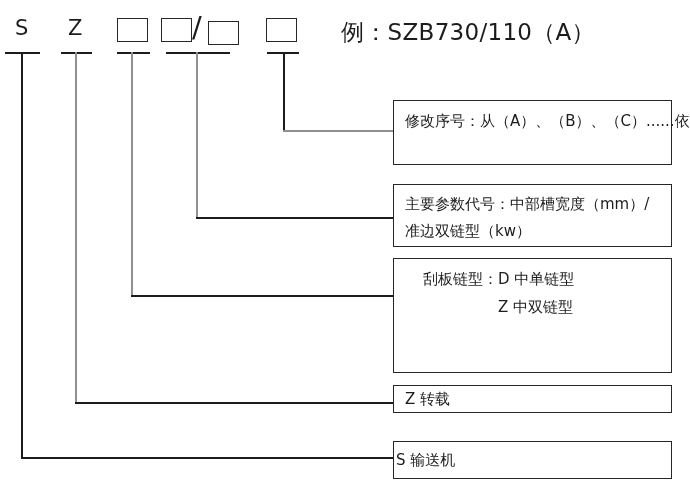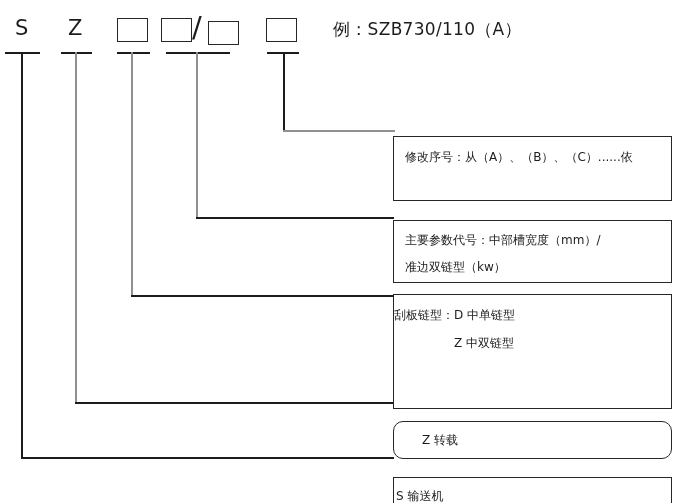--- a/index.html
+++ b/index.html
@@ -18,21 +18,21 @@
   
   .code-char{position:absolute;font-size:21px;line-height:1;color:var(--ink);}
   #s-char{left:15px;top:18px;}
   #z-char{left:68px;top:18px;}
   .sq{position:absolute;width:31px;height:24px;border:1.6px solid var(--box-border);background:var(--bg);box-sizing:border-box;}
   #sq1{left:117px;top:18px;}
   #sq2{left:161px;top:18px;}
   #sq3{left:208px;top:21px;}
   #sq4{left:266px;top:18px;}
   #code-slash{position:absolute;left:192px;top:13px;font-size:29px;line-height:1;font-style:normal;color:var(--ink);}
-  #example-text{position:absolute;left:333px;top:20px;font-size:17px;line-height:1.1;letter-spacing:.3px;color:var(--ink);white-space:nowrap;}
+  #example-text{position:absolute;left:341px;top:20px;font-size:23px;line-height:1.1;letter-spacing:.3px;color:var(--ink);white-space:nowrap;}
   
   .hline,.vline{position:absolute;background:var(--line-black);}
   .hline{height:2px;}
   .vline{width:2px;}
   .gray{background:var(--line-gray);}
   
   #tbar-s{left:5px;top:52px;width:35px;}
   #tbar-z{left:61px;top:52px;width:31px;}
   #tbar-d1{left:117px;top:52px;width:33px;}
   #tbar-d23{left:166px;top:52px;width:64px;}
@@ -46,26 +46,26 @@
   
   #link-revision{left:283px;top:130px;width:112px;}
   #link-params{left:196px;top:217px;width:198px;}
   #link-chain{left:131px;top:295px;width:263px;}
   #link-transfer{left:75px;top:402px;width:319px;}
   #link-conveyor{left:21px;top:457px;width:373px;}
   
   .note{
     position:absolute;left:393px;width:279px;box-sizing:border-box;
     border:1.5px solid var(--box-border);background:var(--bg);
-    font-size:12px;color:var(--ink);margin-top:36px;
+    font-size:15px;color:var(--ink);
   }
   #box-revision{top:100px;height:65px;padding:7px 6px 0 11px;}
   #box-params{top:184px;height:63px;padding:6px 6px 6px 11px;}
-  #box-chain{top:258px;height:115px;padding:6px 6px 0 0;}
-  #box-transfer{top:385px;height:38px;display:flex;align-items:center;padding-left:28px;border-radius:10px;}
+  #box-chain{top:258px;height:115px;padding:6px 6px 0 29px;}
+  #box-transfer{top:385px;height:28px;display:flex;align-items:center;padding-left:11px;}
   #box-conveyor{top:441px;height:38px;display:flex;align-items:center;padding-left:2px;}
   .ln{line-height:27px;white-space:nowrap;}
   .chain-flex{display:flex;align-items:flex-start;}
   .chain-label{line-height:28px;white-space:nowrap;}
   .chain-items .ln{line-height:28px;}
 </style>
 </head>
 <body>
 
 <div class="stage">

